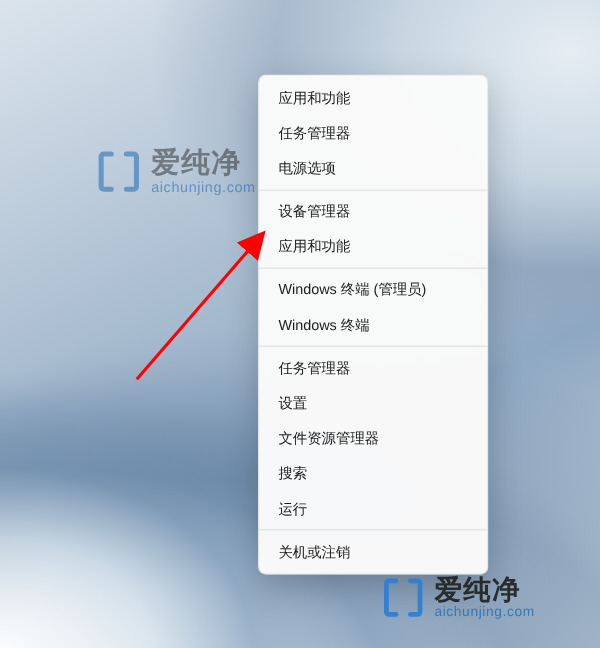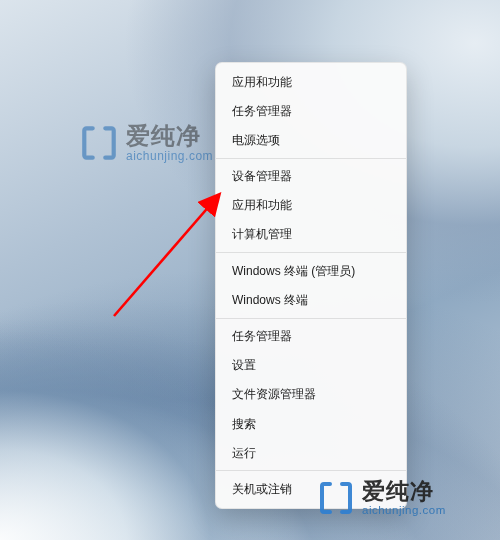--- a/index.html
+++ b/index.html
@@ -92,21 +92,20 @@
   </div>
 </div>
 
 <div class="context-menu">
   <div class="menu-item">应用和功能</div>
   <div class="menu-item">任务管理器</div>
   <div class="menu-item">电源选项</div>
   <div class="menu-separator"></div>
   <div class="menu-item">设备管理器</div>
   <div class="menu-item">应用和功能</div>
-  <div class="menu-item">计算机管理</div>
   <div class="menu-separator"></div>
   <div class="menu-item">Windows 终端 (管理员)</div>
   <div class="menu-item">Windows 终端</div>
   <div class="menu-separator"></div>
   <div class="menu-item">任务管理器</div>
   <div class="menu-item">设置</div>
   <div class="menu-item">文件资源管理器</div>
   <div class="menu-item">搜索</div>
   <div class="menu-item">运行</div>
   <div class="menu-separator"></div>

